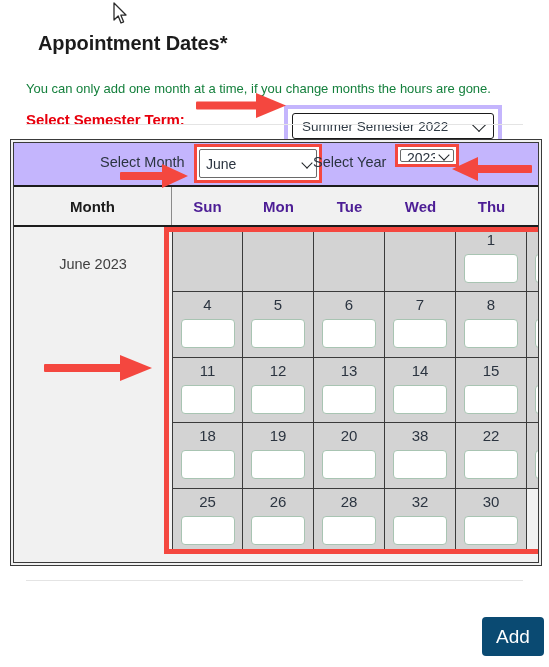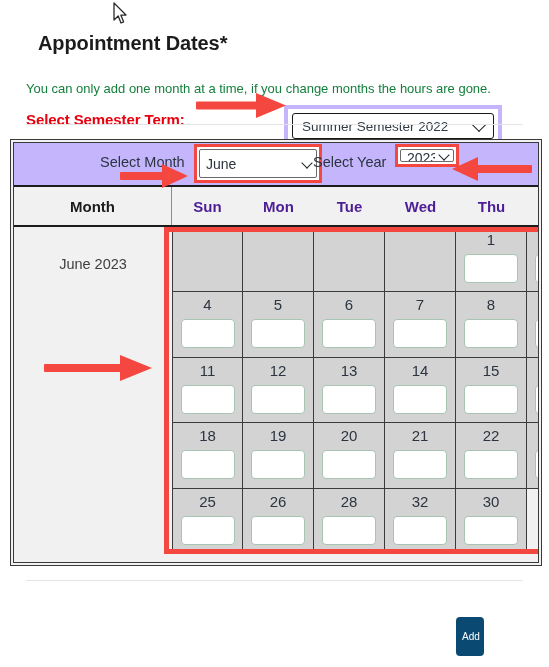--- a/index.html
+++ b/index.html
@@ -303,31 +303,31 @@
     height: 327px;
     box-sizing: border-box;
     border: 5px solid #f4473f;
     pointer-events: none;
     z-index: 5;
   }
 
   
   .add-btn {
     position: absolute;
-    left: 456px;
+    left: 482px;
     top: 617px;
-    width: 28px;
+    width: 62px;
     height: 39px;
     box-sizing: border-box;
     background: #0a4a72;
     color: #ffffff;
     border: none;
     border-radius: 4px;
     font-family: "Liberation Sans", sans-serif;
-    font-size: 10px;
+    font-size: 19px;
     cursor: pointer;
   }
 
   
   .arrow {
     position: absolute;
     pointer-events: none;
     z-index: 20;
   }
   .arrow svg { display: block; }
@@ -476,21 +476,21 @@
             </div>
             <div class="day-cell">
               <div class="day-num">19</div>
               <input class="day-input" type="text" placeholder="" style="">
             </div>
             <div class="day-cell">
               <div class="day-num">20</div>
               <input class="day-input" type="text" placeholder="" style="">
             </div>
             <div class="day-cell">
-              <div class="day-num">21</div>
+              <div class="day-num">38</div>
               <input class="day-input" type="text" placeholder="" style="">
             </div>
             <div class="day-cell">
               <div class="day-num">22</div>
               <input class="day-input" type="text" placeholder="" style="">
             </div>
             <div class="day-cell">
               <div class="day-num">23</div>
               <input class="day-input" type="text" placeholder="" style="">
             </div>

